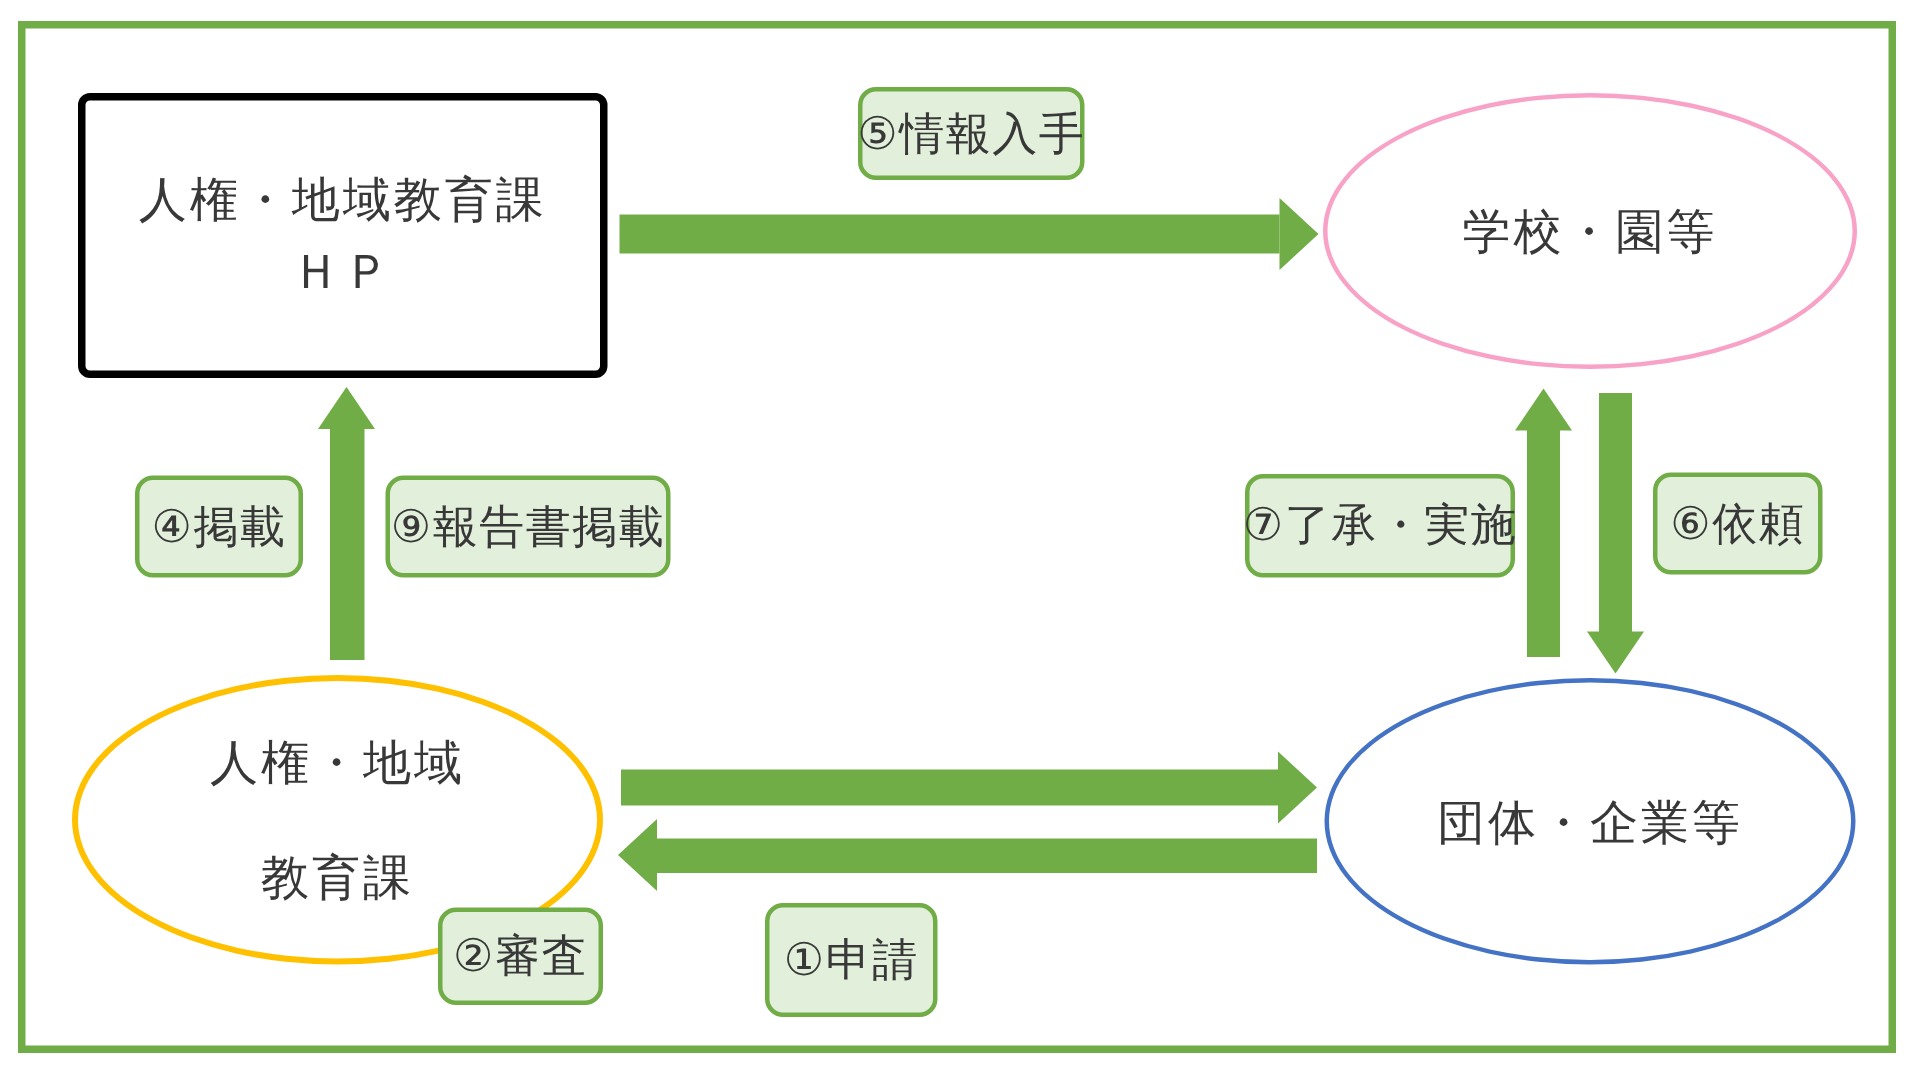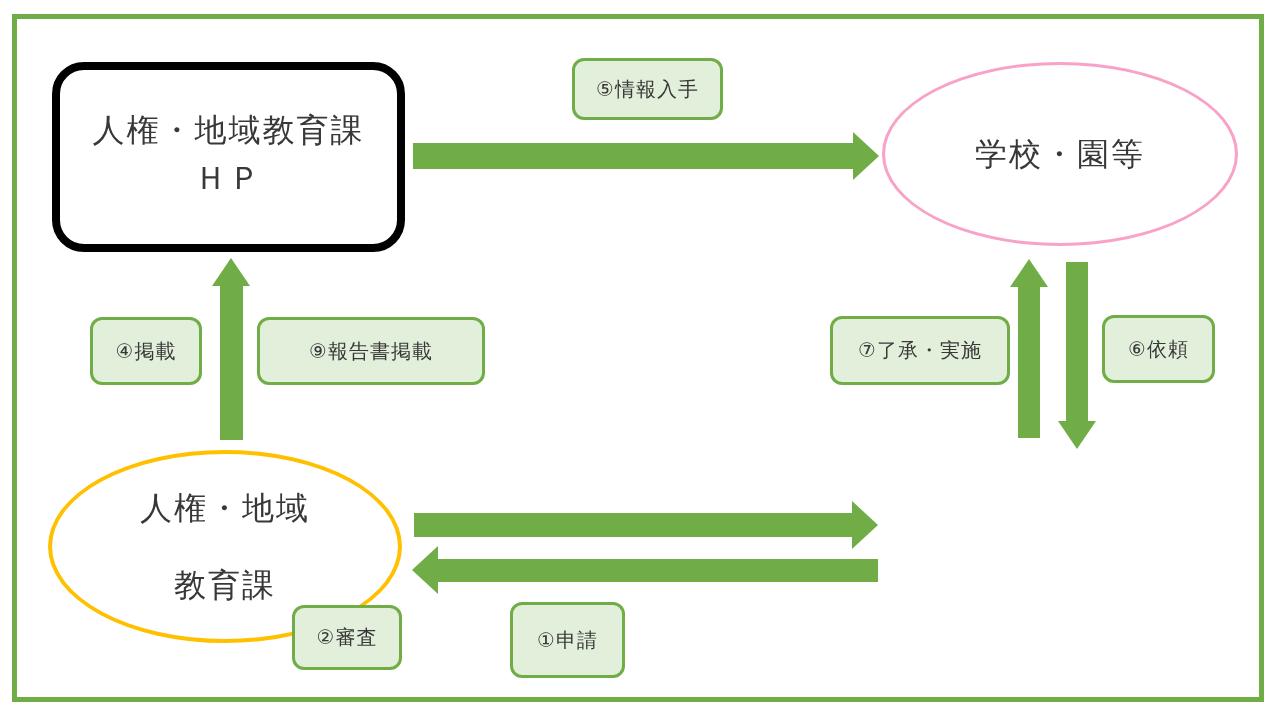--- a/index.html
+++ b/index.html
@@ -11,30 +11,30 @@
   .frame {
     position:absolute; left:12px; top:14px; width:1252px; height:688px;
     border:5px solid #70AD47; box-sizing:border-box; background:#ffffff;
   }
   .node {
     position:absolute; box-sizing:border-box; background:#ffffff;
     display:flex; flex-direction:column; align-items:center; justify-content:center;
     text-align:center; z-index:2; letter-spacing:2px;
   }
   .node .line { font-size:32px; line-height:1.5; white-space:nowrap; }
-  .rounded-rect { border:8px solid #000000; border-radius:32px;font-family:Liberation Mono, monospace; }
+  .rounded-rect { border:5px solid #000000; border-radius:8px; }
   .ellipse { border-radius:50%; }
   .ellipse.yellow { border:4px solid #FFC000;gap:29px; }
   .ellipse.pink   { border:3px solid #F8A2C7; }
   .ellipse.blue   { border:3px solid #4472C4; }
   .badge {
     position:absolute; box-sizing:border-box; background:#E2EFDA;
     border:3px solid #70AD47; border-radius:12px; z-index:3;
     display:flex; align-items:center; justify-content:center;
-    font-size:20px; white-space:nowrap; letter-spacing:1px;
+    font-size:30px; white-space:nowrap; letter-spacing:1px;
   }
   .shaft { position:absolute; background:#70AD47; z-index:1; }
   .head { position:absolute; width:0; height:0; z-index:1; }
   .head.right { border-top:24px solid transparent; border-bottom:24px solid transparent; border-left:26px solid #70AD47; }
   .head.left  { border-top:24px solid transparent; border-bottom:24px solid transparent; border-right:26px solid #70AD47; }
   .head.up    { border-left:19px solid transparent; border-right:19px solid transparent; border-bottom:28px solid #70AD47; }
   .head.down  { border-left:19px solid transparent; border-right:19px solid transparent; border-top:28px solid #70AD47; }
 </style>
 </head>
 <body>
@@ -50,20 +50,23 @@
 
   <div class="node ellipse pink" style="left:882px; top:62px; width:356px; height:184px;">
     <span class="line">学校・園等</span>
   </div>
 
   <div class="node ellipse yellow" style="left:48px; top:450px; width:354px; height:193px;">
     <span class="line">人権・地域</span>
     <span class="line">教育課</span>
   </div>
 
+  <div class="node ellipse blue" style="left:883px; top:452px; width:354px; height:191px;">
+    <span class="line">団体・企業等</span>
+  </div>
 
   <div class="shaft" style="left:413px; top:143px; width:440px; height:26px;"></div>
   <div class="head right" style="left:853px; top:132px;"></div>
 
   <div class="shaft" style="left:220px; top:284px; width:23px; height:156px;"></div>
   <div class="head up" style="left:212px; top:258px;"></div>
 
   <div class="shaft" style="left:1018px; top:285px; width:22px; height:153px;"></div>
   <div class="head up" style="left:1010px; top:259px;"></div>
 
@@ -73,21 +76,21 @@
   <div class="shaft" style="left:414px; top:513px; width:440px; height:24px;"></div>
   <div class="head right" style="left:852px; top:501px;"></div>
 
   <div class="shaft" style="left:438px; top:559px; width:440px; height:23px;"></div>
   <div class="head left" style="left:412px; top:546px;"></div>
 
   <div class="badge" style="left:572px; top:58px; width:151px; height:62px;">⑤情報入手</div>
 
   <div class="badge" style="left:90px; top:317px; width:112px; height:68px;">④掲載</div>
 
-  <div class="badge" style="left:257px; top:317px; width:228px; height:68px;">⑨報告書掲載</div>
+  <div class="badge" style="left:257px; top:317px; width:190px; height:68px;">⑨報告書掲載</div>
 
   <div class="badge" style="left:830px; top:316px; width:180px; height:69px;">⑦了承・実施</div>
 
   <div class="badge" style="left:1102px; top:315px; width:113px; height:68px;">⑥依頼</div>
 
 
   <div class="badge" style="left:292px; top:605px; width:110px; height:65px;">②審査</div>
 
   <div class="badge" style="left:510px; top:602px; width:115px; height:76px;">①申請</div>
 

